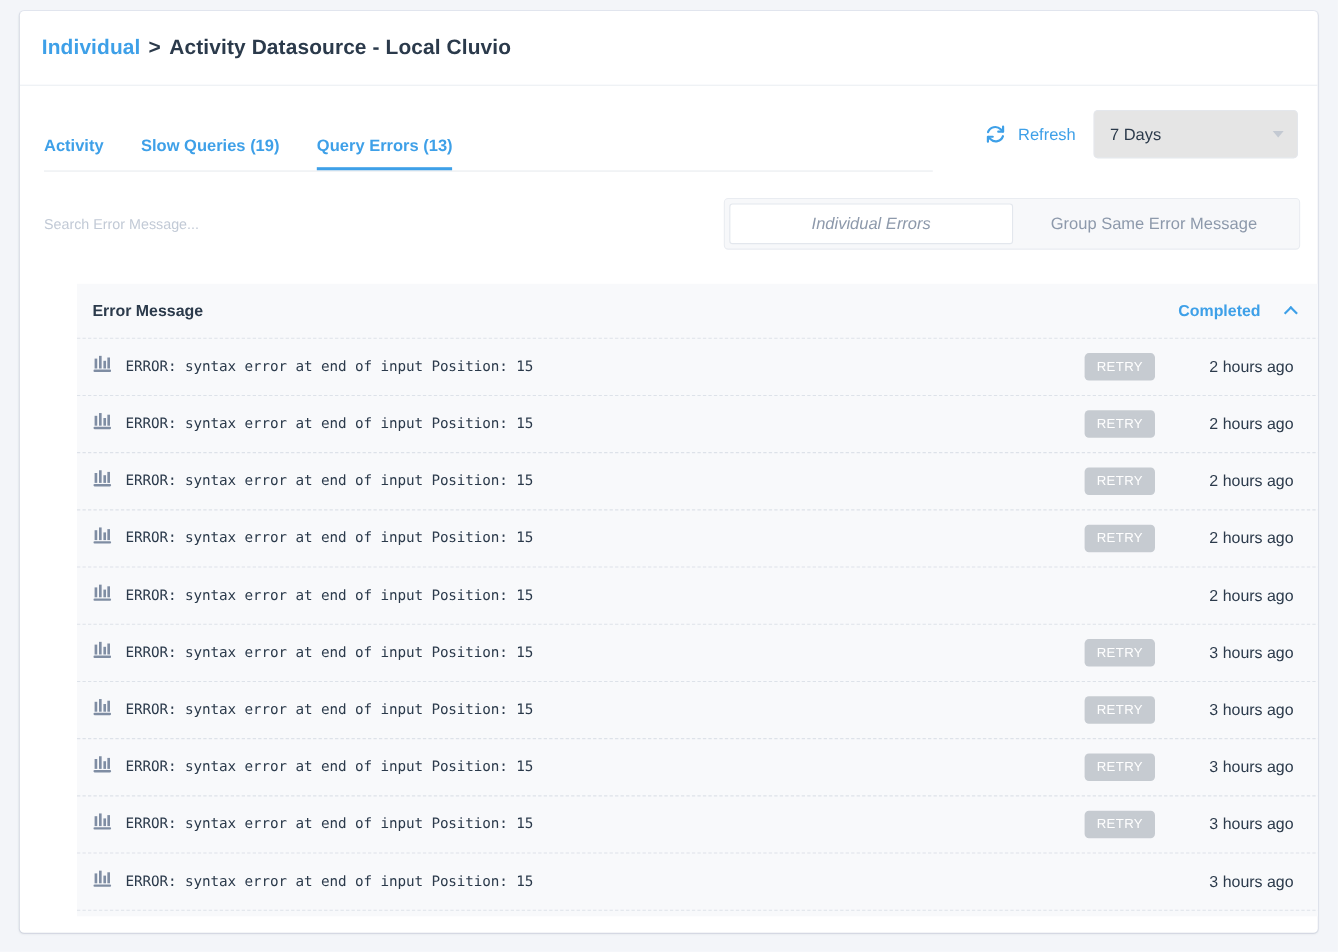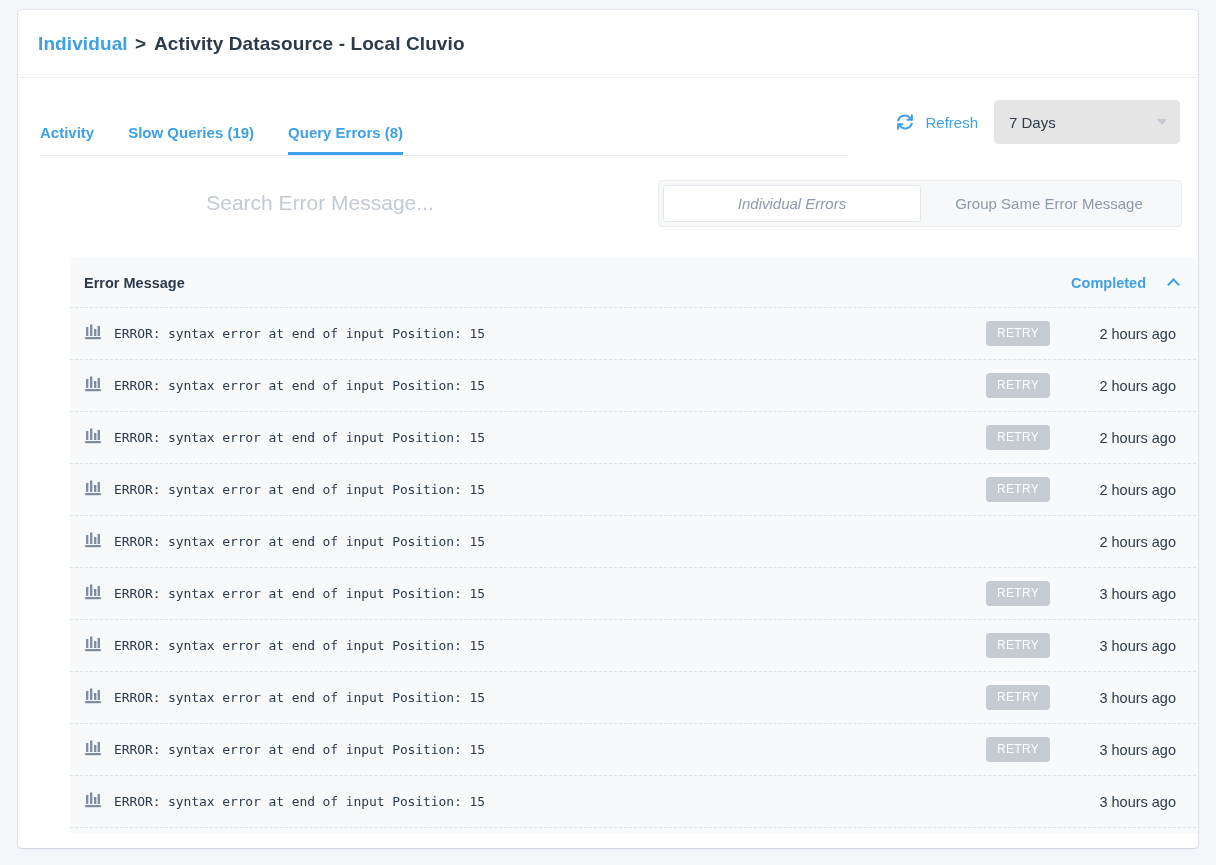--- a/index.html
+++ b/index.html
@@ -86,22 +86,22 @@
   
   .filter-bar {
     position: relative;
     height: 62px;
     padding: 0 18px 0 22px;
     display: flex; align-items: center;
   }
   .search {
     border: none; outline: none; background: transparent;
     font-family: "Liberation Sans", sans-serif;
-    font-size: 21px; color: #2b3a4b;
-    width: 560px; height: 40px; text-align: center;
+    font-size: 13px; color: #2b3a4b;
+    width: 560px; height: 40px;
   }
   .search::placeholder { color: #c2cad6; }
 
   .segmented {
     position: absolute;
     right: 16px; top: 8px;
     width: 524px; height: 47px;
     background: #f7f8fa;
     border: 1px solid #e9ecf1;
     border-radius: 4px;
@@ -211,21 +211,21 @@
         <span class="sep">&gt;</span>
         <span class="cur">Activity Datasource - Local Cluvio</span>
       </div>
     </div>
 
     <div class="tabs-row">
       <div class="tabs-underline"></div>
       <div class="tabs">
         <div class="tab">Activity</div>
         <div class="tab">Slow Queries (19)</div>
-        <div class="tab active">Query Errors (8)</div>
+        <div class="tab active">Query Errors (13)</div>
       </div>
 
       <div class="tabs-right">
         <div class="refresh">
           <span>
             <svg width="20" height="20" viewBox="0 0 20 20" fill="none">
               <path d="M3.2 8.2a6.9 6.9 0 0 1 11.5-2.6l1.9 1.9" stroke="#3ea0e8" stroke-width="2" stroke-linecap="round"></path>
               <path d="M16.8 11.8a6.9 6.9 0 0 1-11.5 2.6l-1.9-1.9" stroke="#3ea0e8" stroke-width="2" stroke-linecap="round"></path>
               <path d="M16.9 3.2v4.5h-4.4" stroke="#3ea0e8" stroke-width="2" stroke-linecap="round" stroke-linejoin="round"></path>
               <path d="M3.1 16.8v-4.5h4.4" stroke="#3ea0e8" stroke-width="2" stroke-linecap="round" stroke-linejoin="round"></path>

